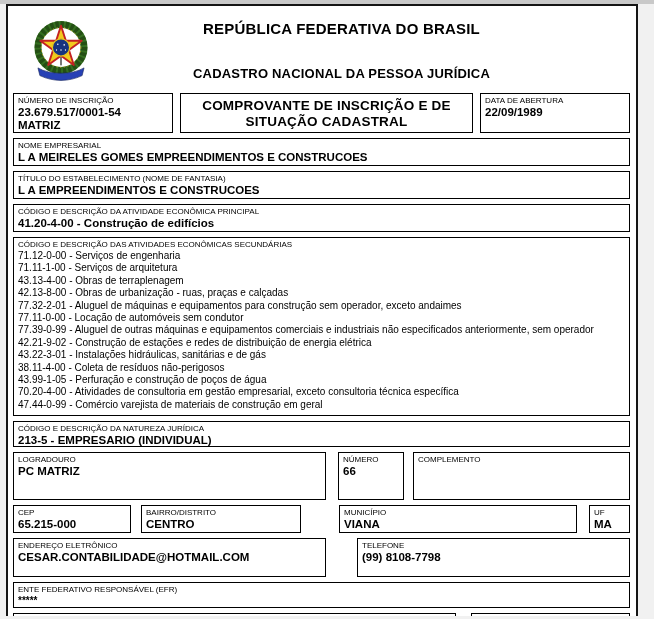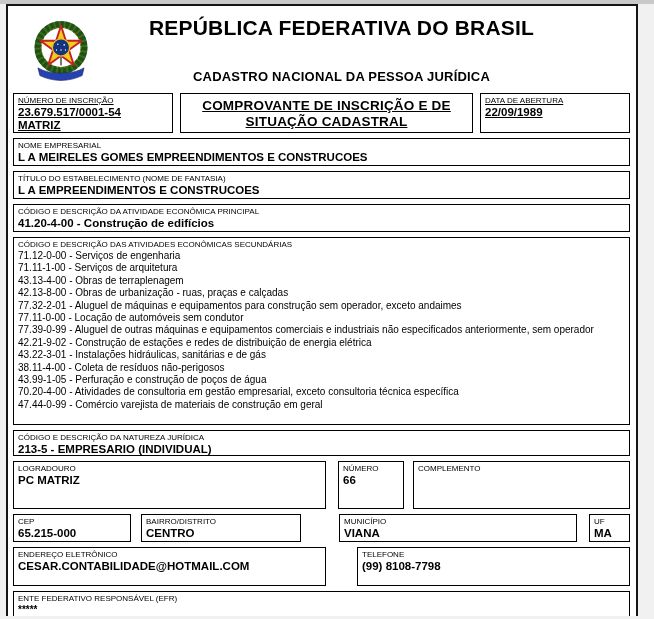--- a/index.html
+++ b/index.html
@@ -15,40 +15,40 @@
     position:absolute;left:6px;top:4px;width:632px;height:612px;
     background:#ffffff;border:2px solid #151515;border-bottom:none;
     box-sizing:border-box;
     padding:7px 6px 0 5px;
     overflow:hidden;
   }
   
   .hdr{display:flex;align-items:center;height:74px;margin-bottom:6px;}
   .arms{width:64px;height:68px;flex:0 0 64px;margin-left:16px;}
   .hdr-titles{flex:1;text-align:center;padding-right:40px;}
-  .hdr-t1{font-size:21px;font-weight:700;letter-spacing:.2px;margin-bottom:29px;}
+  .hdr-t1{font-size:15px;font-weight:700;letter-spacing:.2px;margin-bottom:29px;}
   .hdr-t2{font-size:13px;font-weight:700;letter-spacing:.2px;}
   
   .row{display:flex;margin-bottom:5px;}
   .box{
     border:1.5px solid #000;background:#fff;box-sizing:border-box;
     padding:2px 4px 1px 4px;overflow:hidden;
   }
   .lbl{font-size:8px;line-height:10px;font-weight:400;white-space:nowrap;}
   .val{font-size:11.5px;line-height:13px;font-weight:700;white-space:nowrap;}
   .grow{flex:1;}
   
-  .r1 .box{height:40px;text-decoration:underline;}
+  .r1 .box{height:40px;}
   .b-inscricao{width:160px;}
   .b-doc-title{flex:1;margin:0 7px;display:flex;flex-direction:column;justify-content:center;align-items:center;}
   .doc-title-line{font-size:13.5px;line-height:16px;font-weight:700;text-align:center;letter-spacing:.2px;}
   .b-abertura{width:150px;}
   .h28{height:28px;}
   .b-secundarias .sec-item{font-size:10px;line-height:12.4px;font-weight:400;white-space:normal;}
-  .b-secundarias{padding-bottom:13px;}
+  .b-secundarias{padding-bottom:4px;}
   .r-addr .box{height:48px;}
   .b-logradouro{width:313px;}
   .b-numero{width:66px;margin-left:12px;}
   .b-complemento{flex:1;margin-left:9px;}
   .r-cep .box{height:28px;}
   .b-cep{width:118px;}
   .b-bairro{width:160px;margin-left:10px;}
   .b-municipio{width:238px;margin-left:38px;}
   .b-uf{flex:1;margin-left:12px;}
   .r-mail .box{height:39px;}

